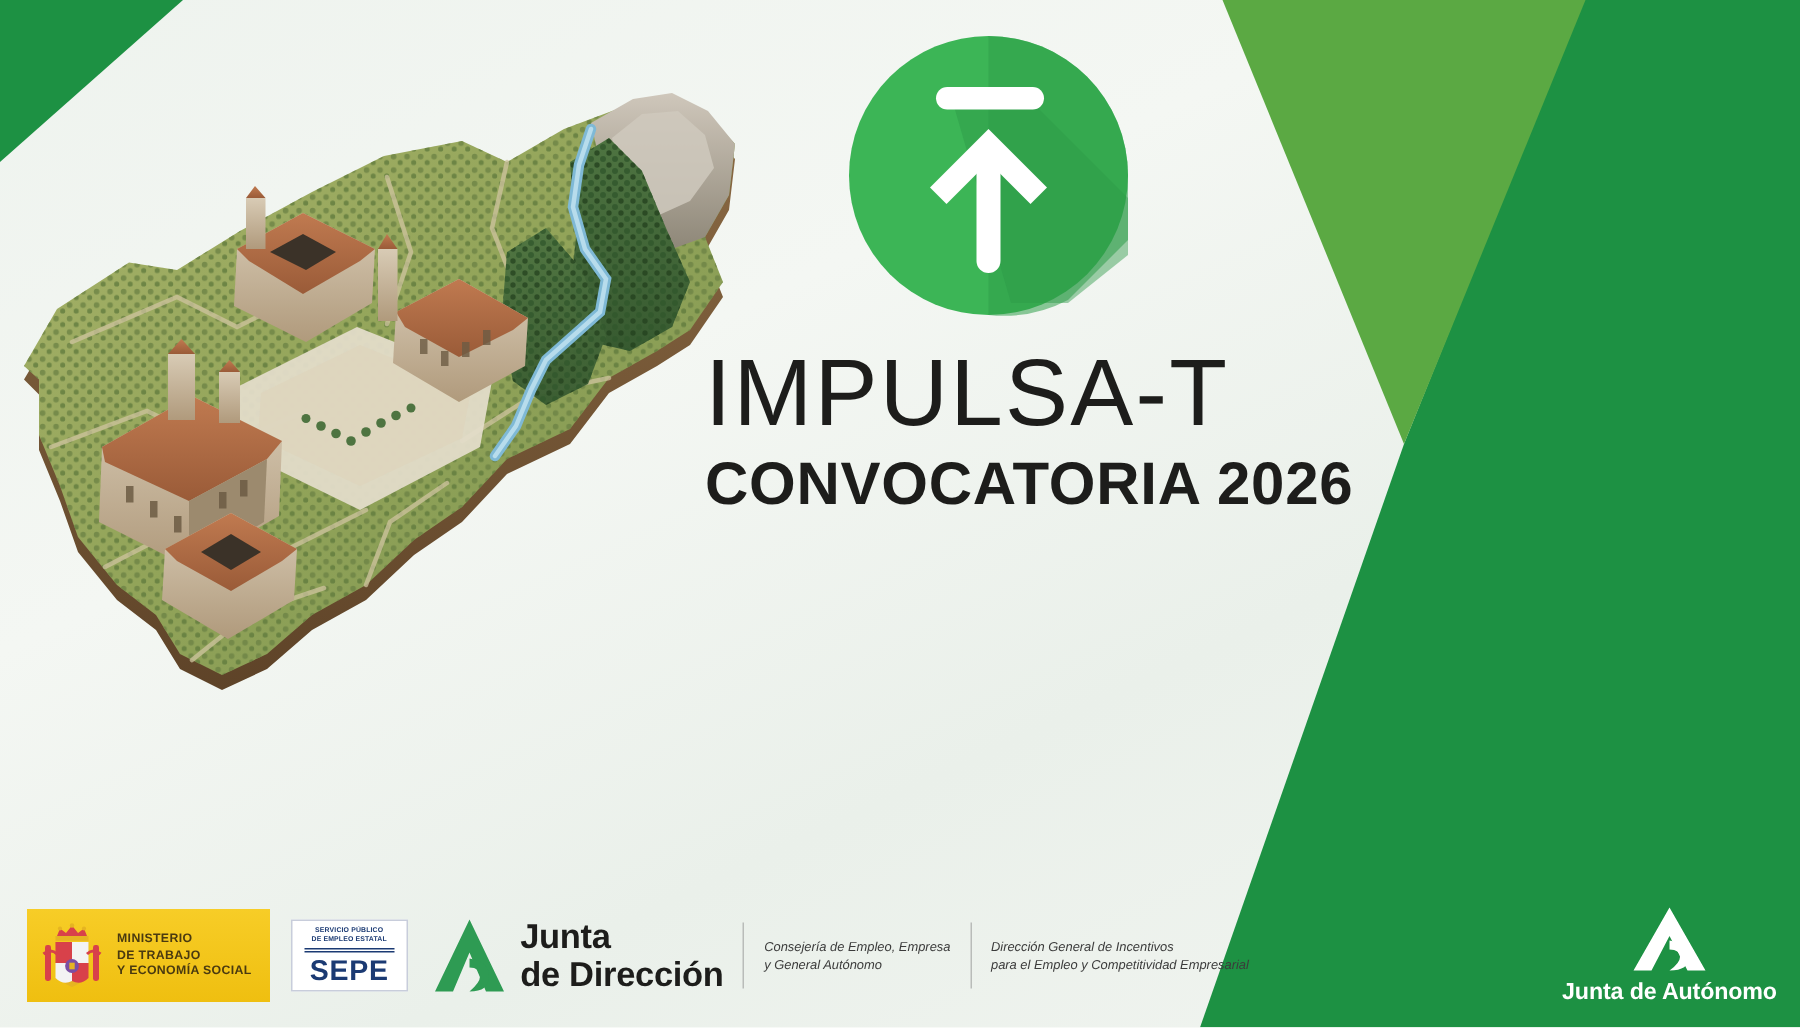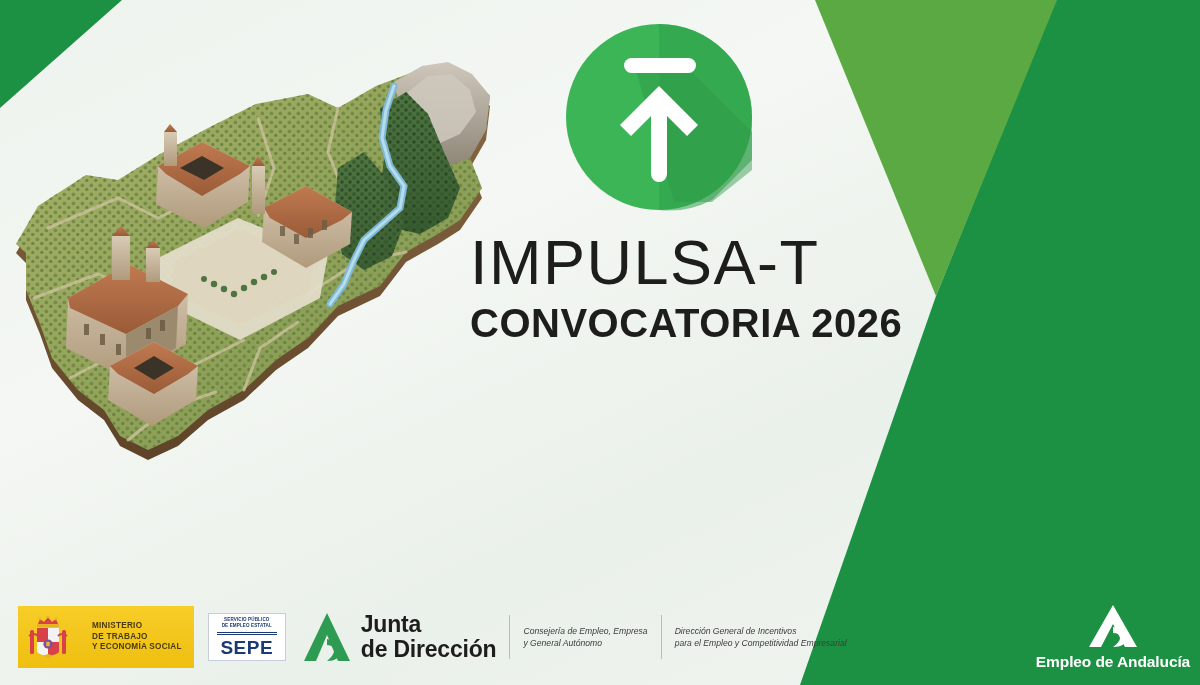--- a/index.html
+++ b/index.html
@@ -99,21 +99,21 @@
     background: linear-gradient(180deg,#f7cd27 0%,#efbf10 100%);
     height: 62px;
     display: flex;
     align-items: center;
     padding: 0 12px 0 10px;
     box-sizing: border-box;
   }
   .coa { width: 40px; height: 46px; flex: 0 0 auto; }
   .coa svg { display:block; width:100%; height:100%; }
   .min-text {
-    margin-left: 24px;
+    margin-left: 10px;
     font-size: 8.2px;
     font-weight: 700;
     line-height: 1.32;
     letter-spacing: 0.25px;
     color: #4a3a10;
     text-transform: uppercase;
     white-space: nowrap;
   }
 
   
@@ -475,17 +475,17 @@
       </div>
     </div>
 
     <div class="junta-right">
       <div class="junta-right-a">
         <svg viewBox="0 0 56 46">
           <path d="M28 2 L52 44 L40 44 L28 21 L16 44 L4 44 Z" fill="#ffffff"></path>
           <path d="M28 24 Q41 26 41 35 Q41 44 28 44 Q35 39 35 35 Q35 30 28 30 Z" fill="#ffffff"></path>
         </svg>
       </div>
-      <div class="junta-right-words">Empleo de Andalucía</div>
+      <div class="junta-right-words">Junta de Autónomo</div>
     </div>
   </div>
 
 </div>
 
 </body></html>

